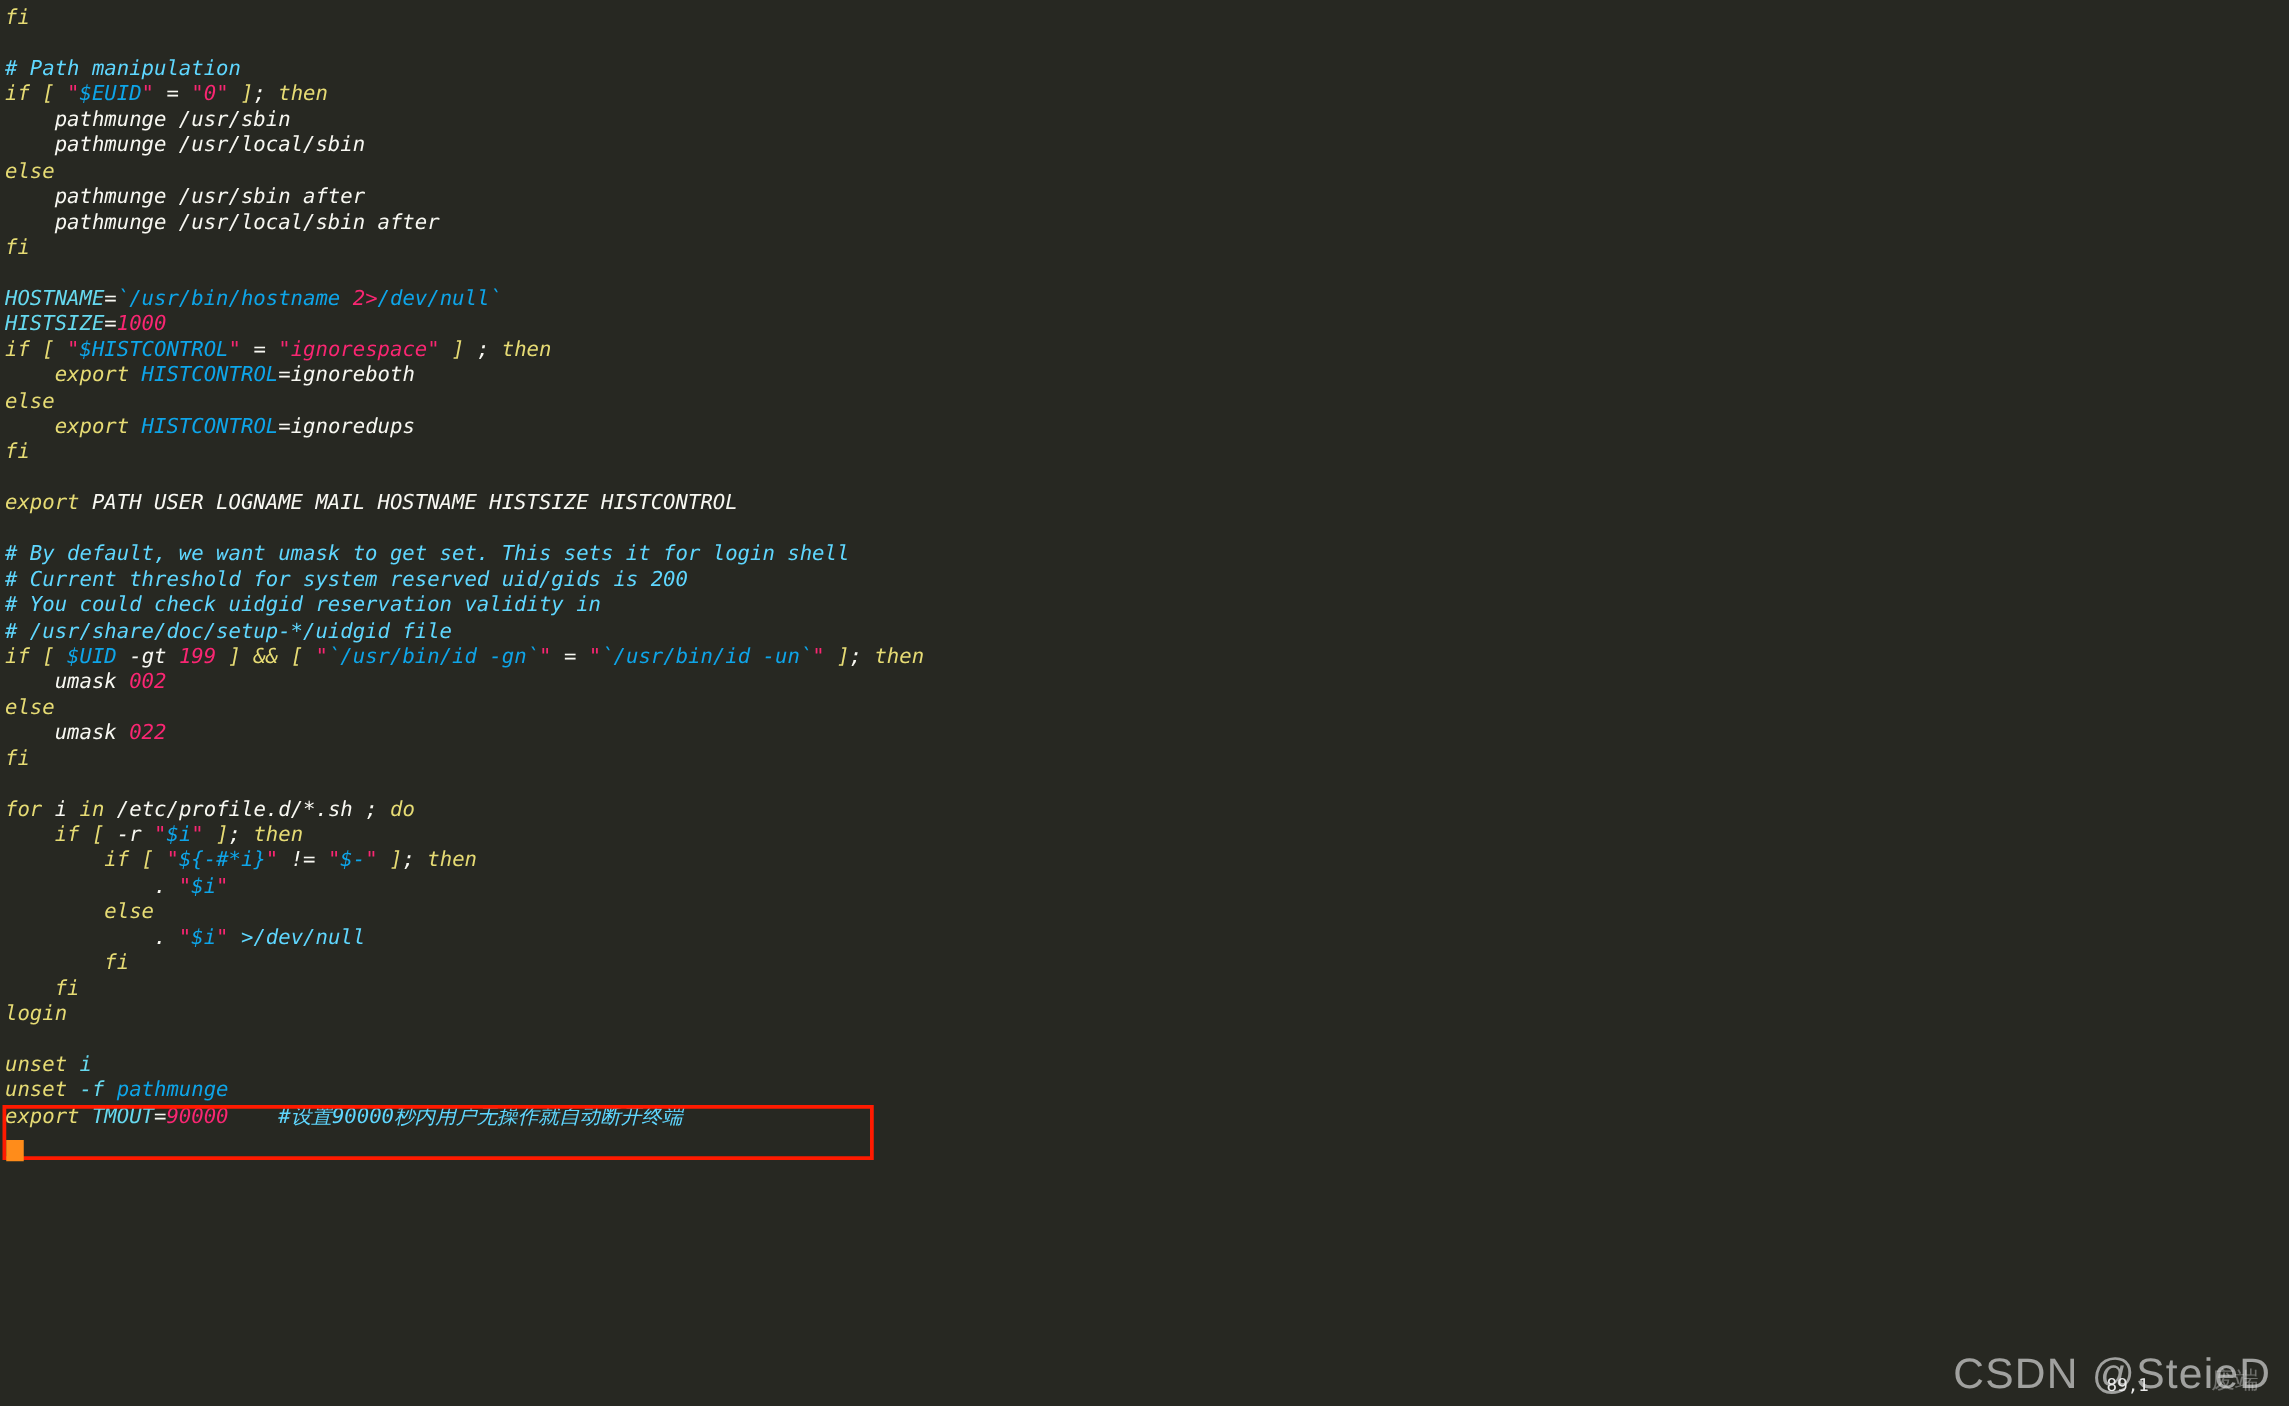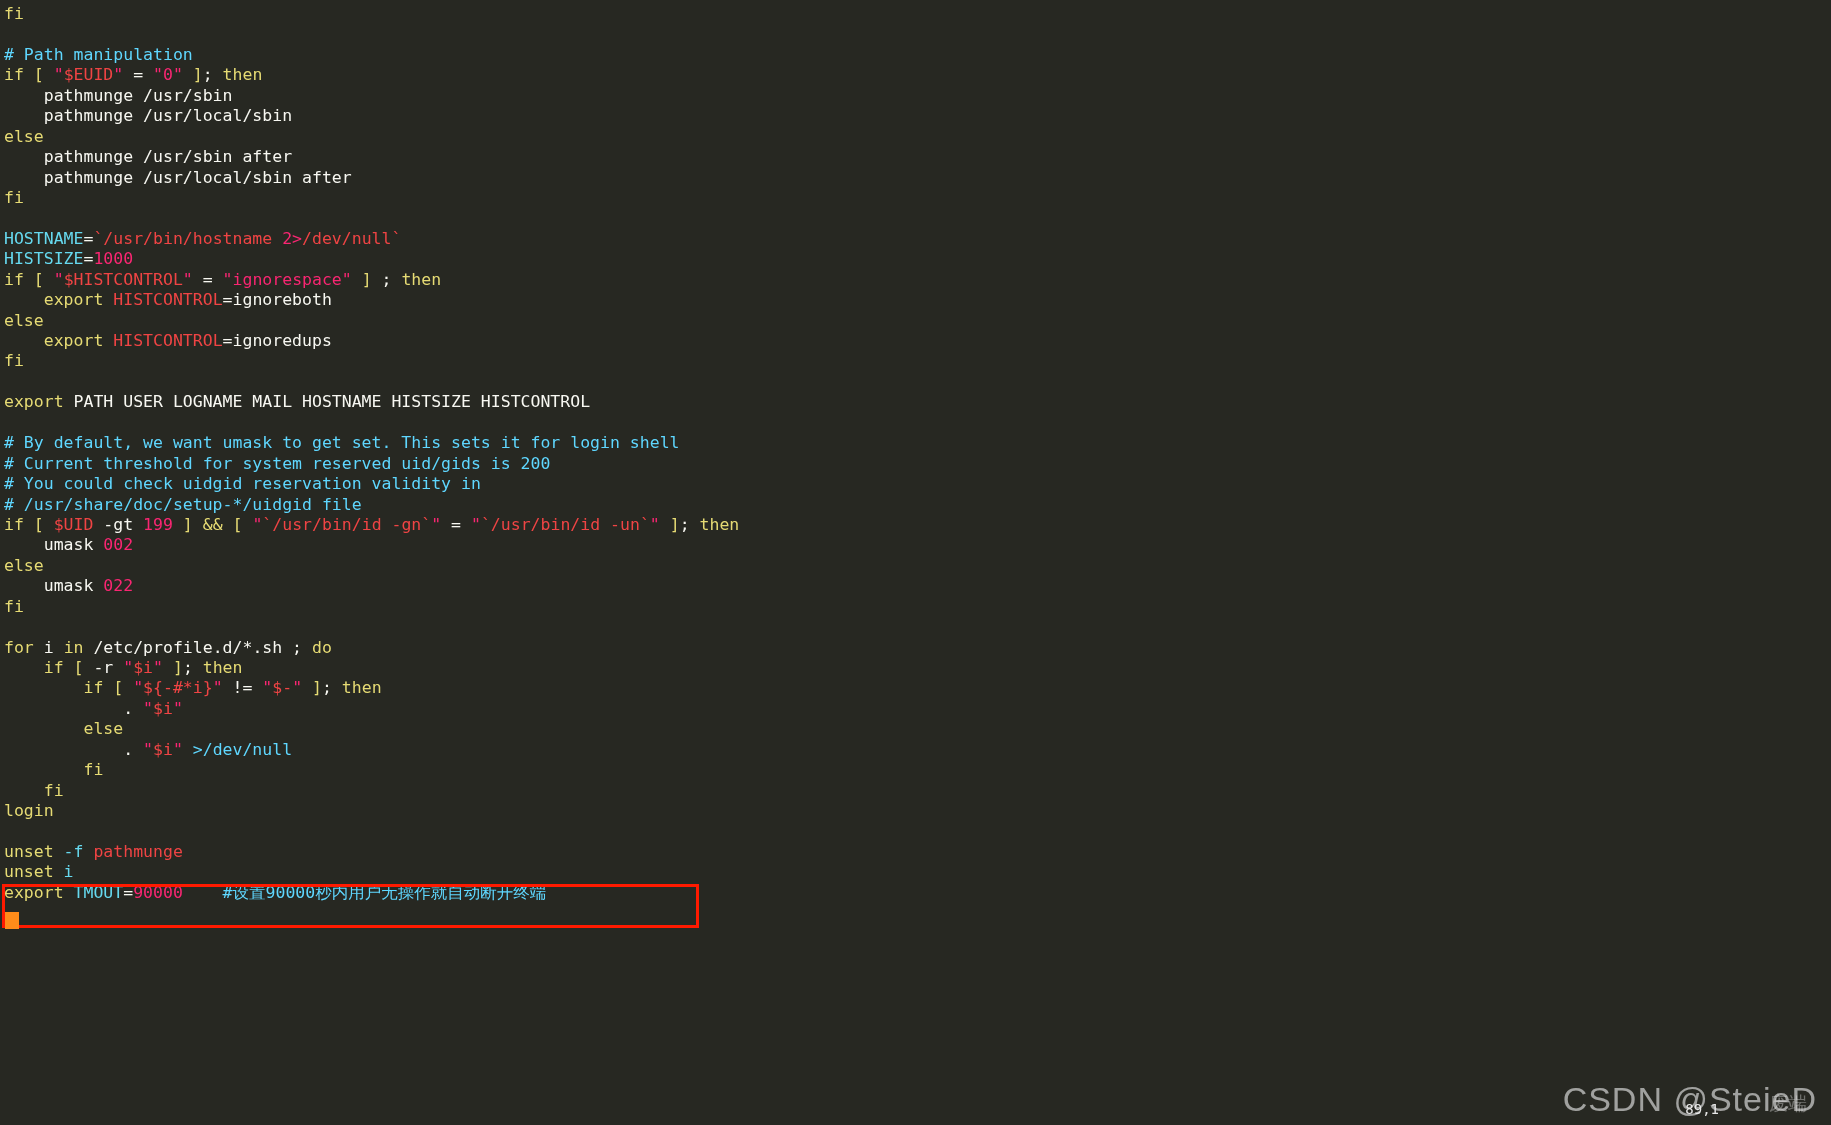--- a/index.html
+++ b/index.html
@@ -9,33 +9,34 @@
     font-family:"DejaVu Sans Mono","Liberation Mono",monospace;
     overflow:hidden;
     position:relative;
   }
   #editor{
     position:absolute;
     left:0;top:0;
     width:1461px;height:1125px;
     box-sizing:border-box;
     padding:4px 0 16px 4px;
+    font-style:italic;
   }
   .line{
     height:20.45px;
     line-height:20.45px;
     font-size:16.5px;
     white-space:pre;
     letter-spacing:0px;
     color:#f8f8f2;
   }
   
   .kw   {color:#e6db74;}   
   .cmt  {color:#5fd7ff;}   
-  .var  {color:#ef4444;}   
+  .var  {color:#0ea5e9;}   
   .num  {color:#f92672;}   
   .cyan {color:#66d9ef;}
   .plain{color:#f8f8f2;}
 
   
   #hl-box{
     position:absolute;
     left:2px;
     top:884px;
     width:697px;
@@ -136,22 +137,22 @@
       <div class="line"><span class="kw">for</span><span class="plain"> i </span><span class="kw">in</span><span class="plain"> /etc/profile.d/*.sh ; </span><span class="kw">do</span></div>
       <div class="line"><span class="plain">    </span><span class="kw">if</span><span class="plain"> </span><span class="kw">[</span><span class="plain"> -r </span><span class="num">"</span><span class="var">$i</span><span class="num">"</span><span class="plain"> </span><span class="kw">]</span><span class="plain">; </span><span class="kw">then</span></div>
       <div class="line"><span class="plain">        </span><span class="kw">if</span><span class="plain"> </span><span class="kw">[</span><span class="plain"> </span><span class="num">"</span><span class="var">${-#*i}</span><span class="num">"</span><span class="plain"> != </span><span class="num">"</span><span class="var">$-</span><span class="num">"</span><span class="plain"> </span><span class="kw">]</span><span class="plain">; </span><span class="kw">then</span></div>
       <div class="line"><span class="plain">            . </span><span class="num">"</span><span class="var">$i</span><span class="num">"</span></div>
       <div class="line"><span class="plain">        </span><span class="kw">else</span></div>
       <div class="line"><span class="plain">            . </span><span class="num">"</span><span class="var">$i</span><span class="num">"</span><span class="plain"> </span><span class="cmt">&gt;</span><span class="cmt">/dev/null</span></div>
       <div class="line"><span class="plain">        </span><span class="kw">fi</span></div>
       <div class="line"><span class="plain">    </span><span class="kw">fi</span></div>
       <div class="line"><span class="kw">login</span></div>
       <div class="line">&nbsp;</div>
+      <div class="line"><span class="kw">unset</span><span class="plain"> </span><span class="cyan">i</span></div>
       <div class="line"><span class="kw">unset</span><span class="plain"> </span><span class="cyan">-f</span><span class="plain"> </span><span class="var">pathmunge</span></div>
-      <div class="line"><span class="kw">unset</span><span class="plain"> </span><span class="cyan">i</span></div>
       <div class="line"><span class="kw">export</span><span class="plain"> </span><span class="cyan">TMOUT</span><span class="plain">=</span><span class="num">90000</span><span class="plain">    </span><span class="cmt">#设置90000秒内用户无操作就自动断开终端</span></div>
       <div class="line">&nbsp;</div>
     </div>
 </div>
 
 <div id="hl-box"></div>
 <div id="cursor-block"></div>
 
 <div id="statusline">
   

